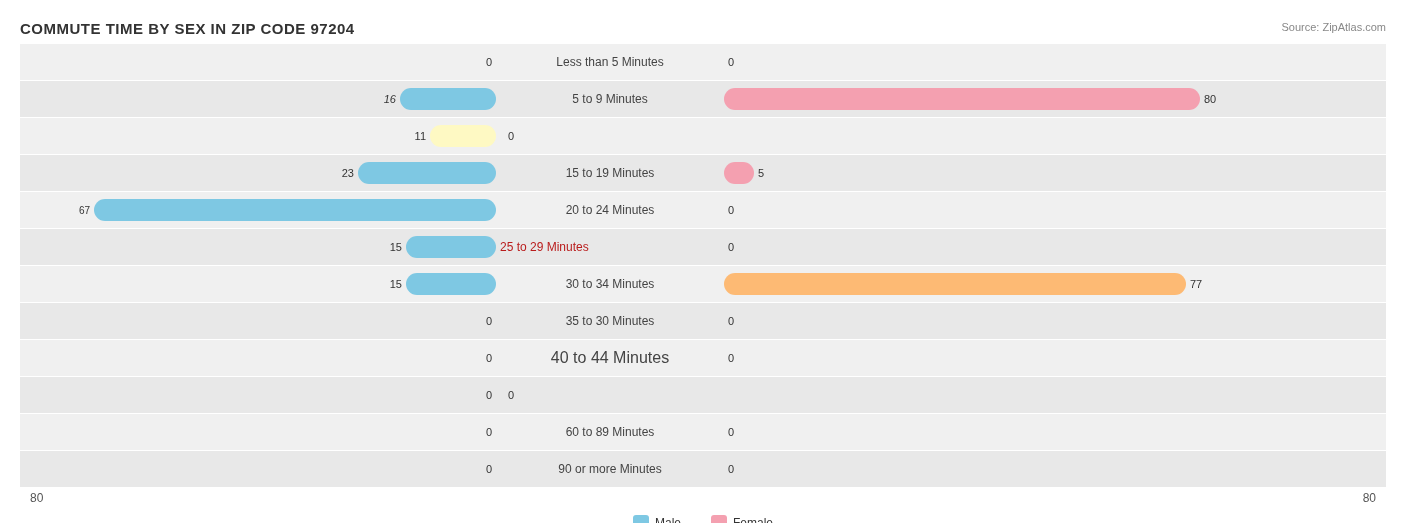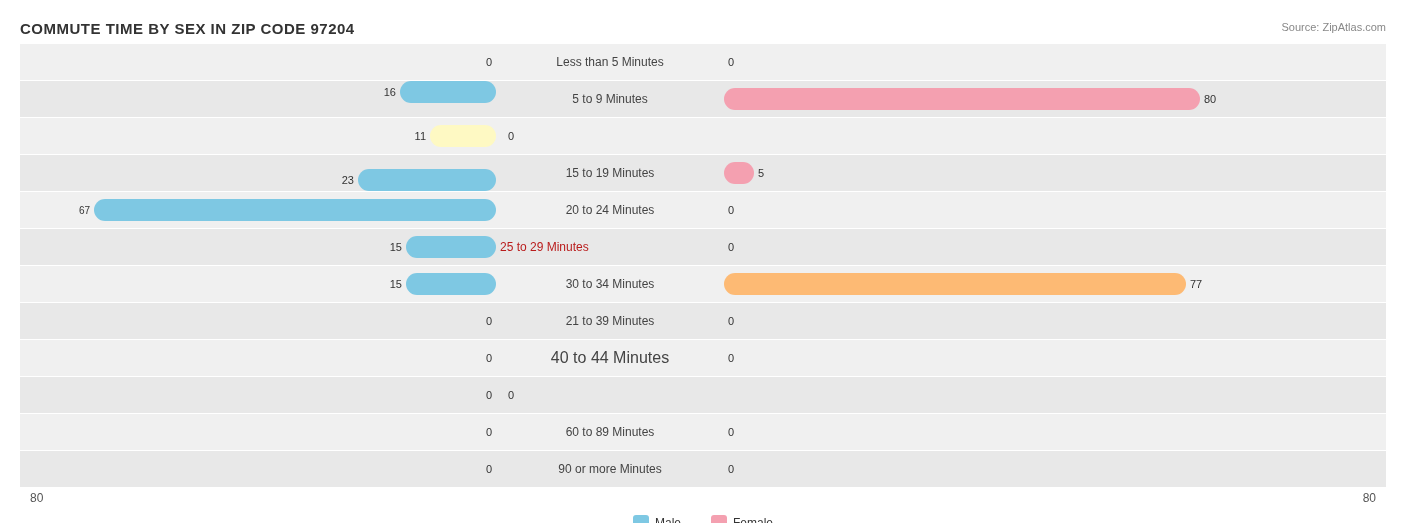--- a/index.html
+++ b/index.html
@@ -74,21 +74,21 @@
       <div style="display: flex; align-items: center; height: 36px; margin-bottom: 1px; position: relative; background: rgb(240, 240, 240);">
         <div style="width: 480px; flex-shrink: 0; height: 100%; display: flex; align-items: center; justify-content: flex-end; position: relative;">
           <span style="font-size: 11px; color: rgb(51, 51, 51); margin-right: 8px;">0</span>
         </div>
         <div style="width: 220px; flex-shrink: 0; text-align: center; font-size: 12px; color: rgb(68, 68, 68); z-index: 5;">Less than 5 Minutes</div>
         <div style="width: 480px; flex-shrink: 0; height: 100%; display: flex; align-items: center; justify-content: flex-start; position: relative;">
           <span style="font-size: 11px; color: rgb(51, 51, 51); margin-left: 8px;">0</span>
         </div>
       </div>
       <div style="display: flex; align-items: center; height: 36px; margin-bottom: 1px; position: relative; background: rgb(232, 232, 232);">
-        <div style="width: 480px; flex-shrink: 0; height: 100%; display: flex; align-items: flex-start; justify-content: flex-end; position: relative;">
+        <div style="width: 480px; flex-shrink: 0; height: 100%; display: flex; align-items: center; justify-content: flex-end; position: relative; font-style: italic;">
           <div style="height: 22px; width: 96px; background: rgb(126, 200, 227); border-radius: 11px; margin-right: 4px; position: relative; display: flex; align-items: center; justify-content: flex-start; padding-left: 6px;">
             <span style="position: absolute; right: calc(100% + 4px); font-size: 11px; color: rgb(51, 51, 51); white-space: nowrap;">16</span>
           </div>
         </div>
         <div style="width: 220px; flex-shrink: 0; text-align: center; font-size: 12px; color: rgb(68, 68, 68); z-index: 5;">5 to 9 Minutes</div>
         <div style="width: 480px; flex-shrink: 0; height: 100%; display: flex; align-items: center; justify-content: flex-start; position: relative;">
           <div style="height: 22px; width: 480px; background: rgb(244, 160, 176); border-radius: 11px; margin-left: 4px; position: relative; display: flex; align-items: center; justify-content: flex-end; padding-right: 6px;">
             <span style="position: absolute; left: calc(100% + 4px); font-size: 11px; color: rgb(51, 51, 51); white-space: nowrap;">80</span>
           </div>
         </div>
@@ -97,21 +97,21 @@
         <div style="width: 480px; flex-shrink: 0; height: 100%; display: flex; align-items: center; justify-content: flex-end; position: relative;">
           <div style="height: 22px; width: 66px; background: #fef9c3; border-radius: 11px; margin-right: 4px; position: relative; display: flex; align-items: center; justify-content: flex-start; padding-left: 6px;">
             <span style="position: absolute; right: calc(100% + 4px); font-size: 11px; color: rgb(51, 51, 51); white-space: nowrap;">11</span>
           </div>
         </div>
         <div style="width: 480px; flex-shrink: 0; height: 100%; display: flex; align-items: center; justify-content: flex-start; position: relative;">
           <span style="font-size: 11px; color: rgb(51, 51, 51); margin-left: 8px;">0</span>
         </div>
       </div>
       <div style="display: flex; align-items: center; height: 36px; margin-bottom: 1px; position: relative; background: rgb(232, 232, 232);">
-        <div style="width: 480px; flex-shrink: 0; height: 100%; display: flex; align-items: flex-end; justify-content: flex-end; position: relative;">
+        <div style="width: 480px; flex-shrink: 0; height: 100%; display: flex; align-items: center; justify-content: flex-end; position: relative;">
           <div style="height: 22px; width: 138px; background: rgb(126, 200, 227); border-radius: 11px; margin-right: 4px; position: relative; display: flex; align-items: center; justify-content: flex-start; padding-left: 6px;">
             <span style="position: absolute; right: calc(100% + 4px); font-size: 11px; color: rgb(51, 51, 51); white-space: nowrap;">23</span>
           </div>
         </div>
         <div style="width: 220px; flex-shrink: 0; text-align: center; font-size: 12px; color: rgb(68, 68, 68); z-index: 5;">15 to 19 Minutes</div>
         <div style="width: 480px; flex-shrink: 0; height: 100%; display: flex; align-items: center; justify-content: flex-start; position: relative;">
           <div style="height: 22px; width: 30px; background: rgb(244, 160, 176); border-radius: 11px; margin-left: 4px; position: relative; display: flex; align-items: center; justify-content: flex-end; padding-right: 6px;">
             <span style="position: absolute; left: calc(100% + 4px); font-size: 11px; color: rgb(51, 51, 51); white-space: nowrap;">5</span>
           </div>
         </div>
@@ -148,21 +148,21 @@
         <div style="width: 480px; flex-shrink: 0; height: 100%; display: flex; align-items: center; justify-content: flex-start; position: relative;">
           <div style="height: 22px; width: 462px; background: #fdba74; border-radius: 11px; margin-left: 4px; position: relative; display: flex; align-items: center; justify-content: flex-end; padding-right: 6px;">
             <span style="position: absolute; left: calc(100% + 4px); font-size: 11px; color: rgb(51, 51, 51); white-space: nowrap;">77</span>
           </div>
         </div>
       </div>
       <div style="display: flex; align-items: center; height: 36px; margin-bottom: 1px; position: relative; background: rgb(232, 232, 232);">
         <div style="width: 480px; flex-shrink: 0; height: 100%; display: flex; align-items: center; justify-content: flex-end; position: relative;">
           <span style="font-size: 11px; color: rgb(51, 51, 51); margin-right: 8px;">0</span>
         </div>
-        <div style="width: 220px; flex-shrink: 0; text-align: center; font-size: 12px; color: rgb(68, 68, 68); z-index: 5;">21 to 39 Minutes</div>
+        <div style="width: 220px; flex-shrink: 0; text-align: center; font-size: 12px; color: rgb(68, 68, 68); z-index: 5;">35 to 30 Minutes</div>
         <div style="width: 480px; flex-shrink: 0; height: 100%; display: flex; align-items: center; justify-content: flex-start; position: relative;">
           <span style="font-size: 11px; color: rgb(51, 51, 51); margin-left: 8px;">0</span>
         </div>
       </div>
       <div style="display: flex; align-items: center; height: 36px; margin-bottom: 1px; position: relative; background: rgb(240, 240, 240);">
         <div style="width: 480px; flex-shrink: 0; height: 100%; display: flex; align-items: center; justify-content: flex-end; position: relative;">
           <span style="font-size: 11px; color: rgb(51, 51, 51); margin-right: 8px;">0</span>
         </div>
         <div style="width: 220px; flex-shrink: 0; text-align: center; font-size: 16px; color: rgb(68, 68, 68); z-index: 5;">40 to 44 Minutes</div>
         <div style="width: 480px; flex-shrink: 0; height: 100%; display: flex; align-items: center; justify-content: flex-start; position: relative;">

